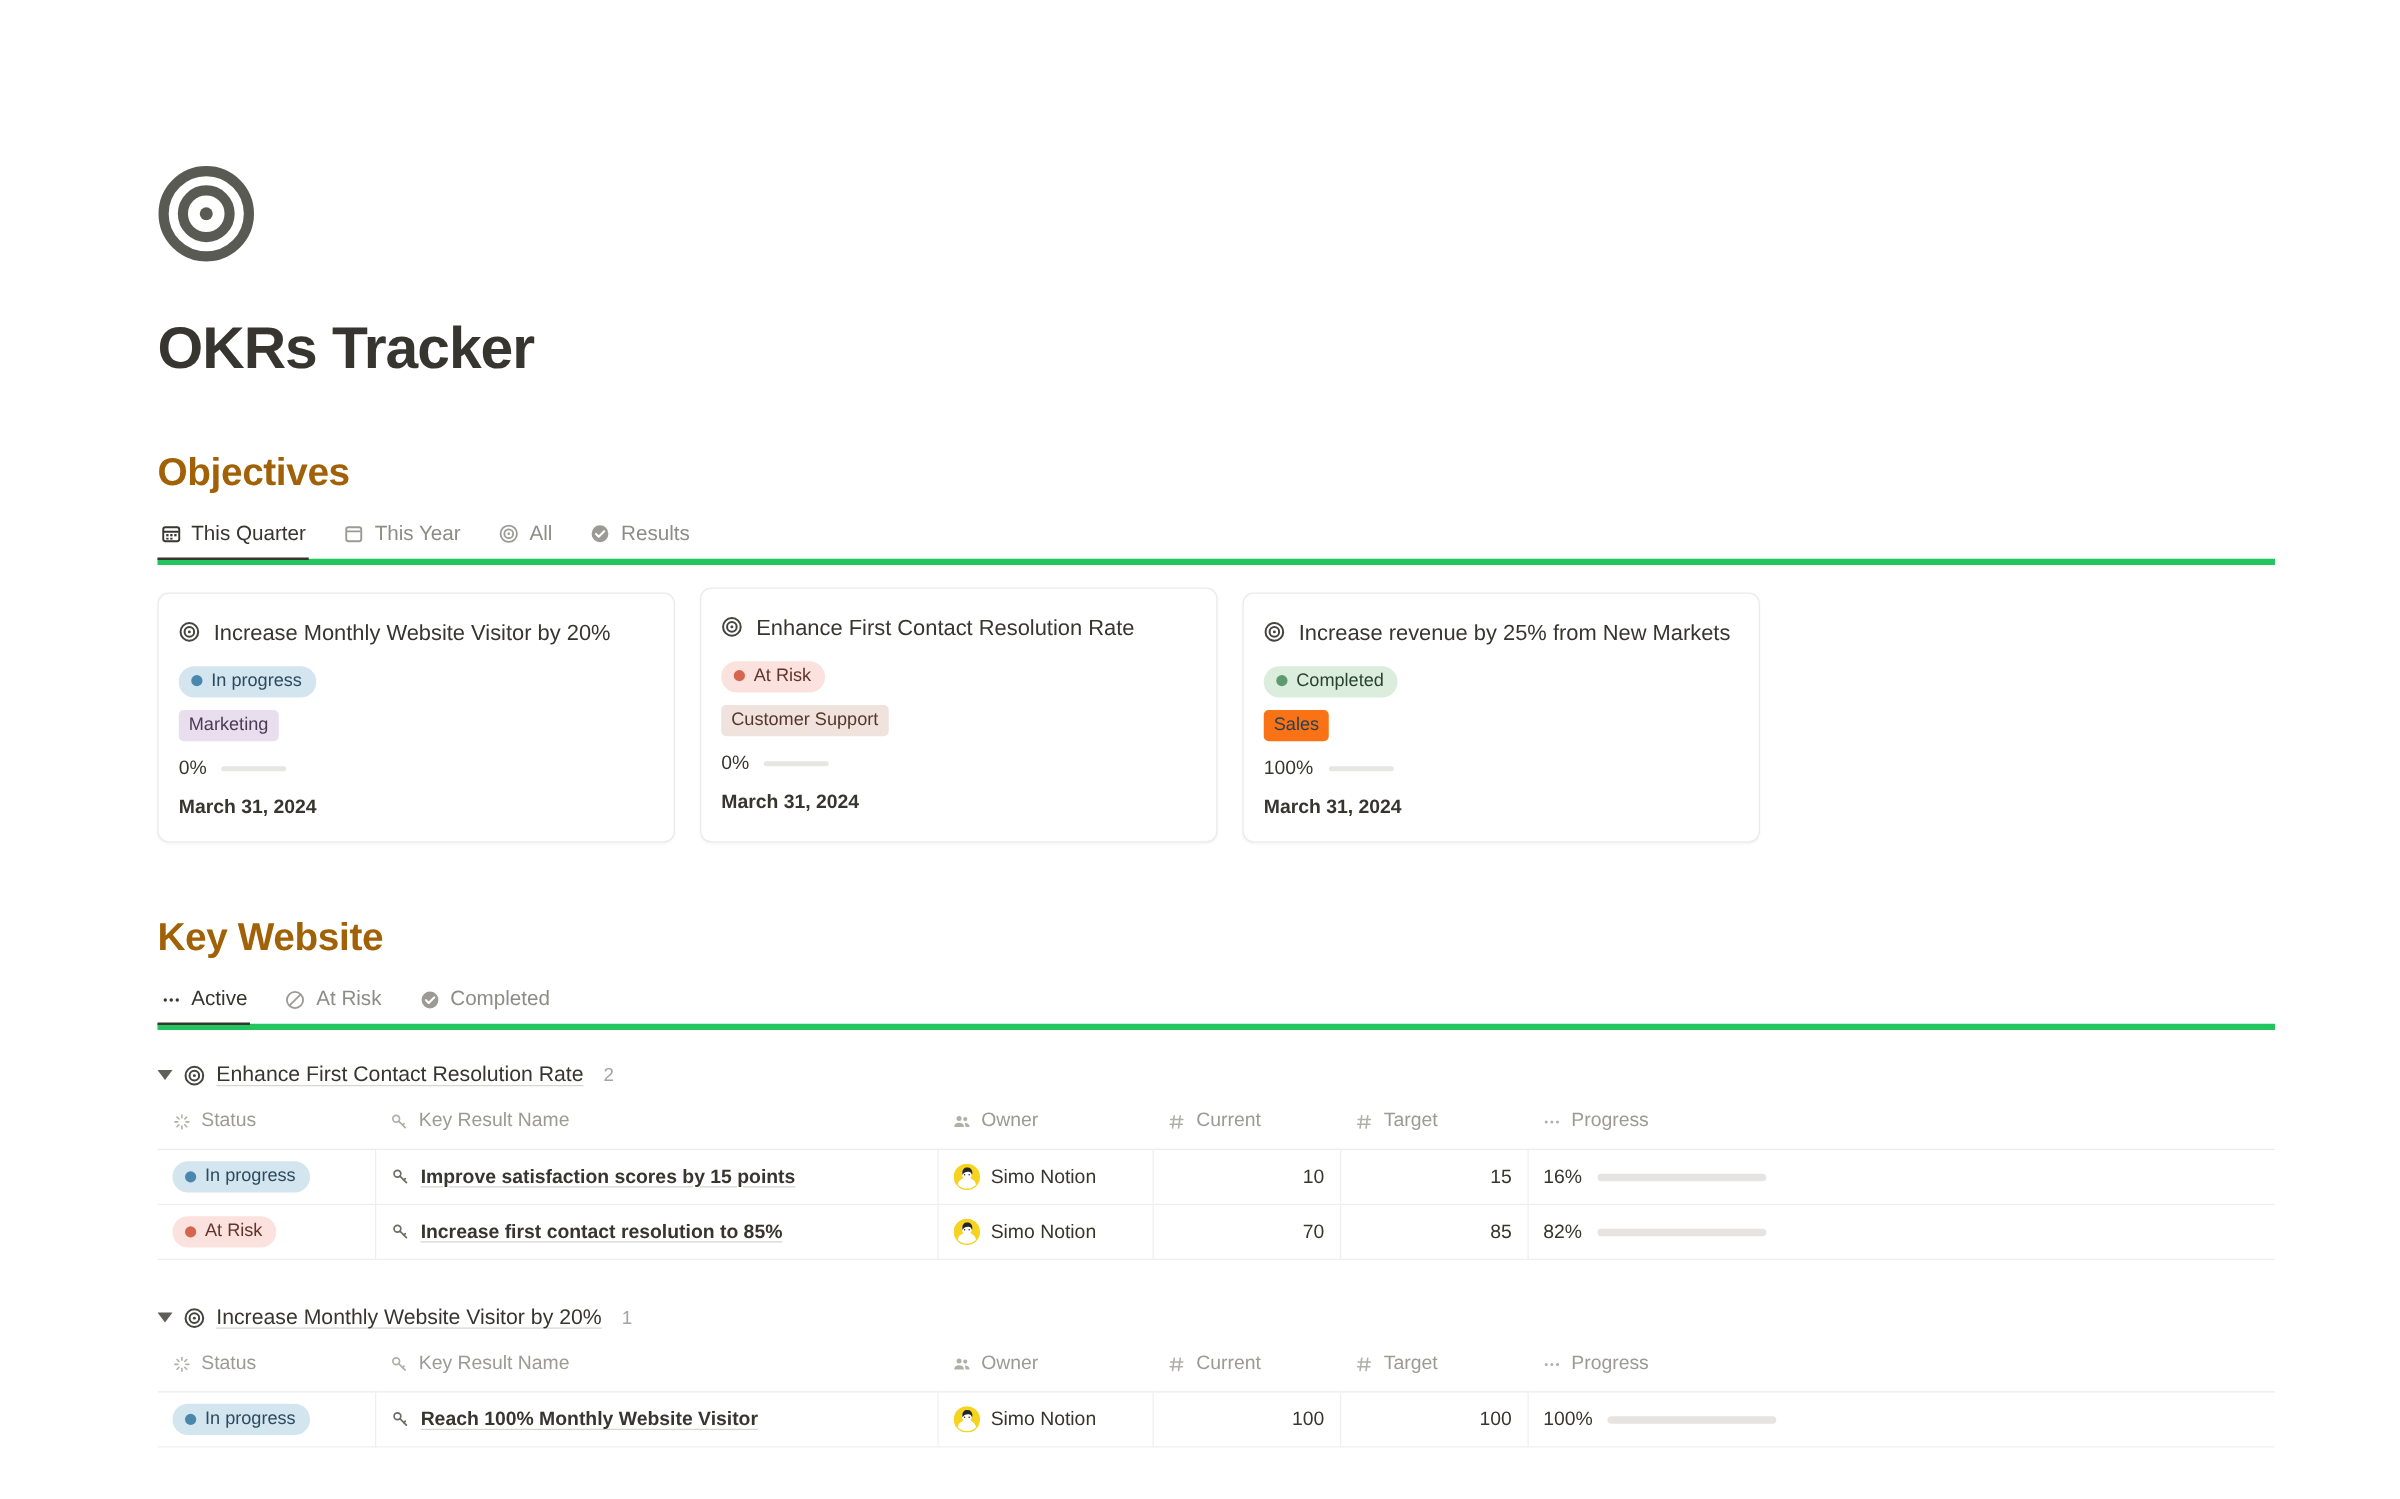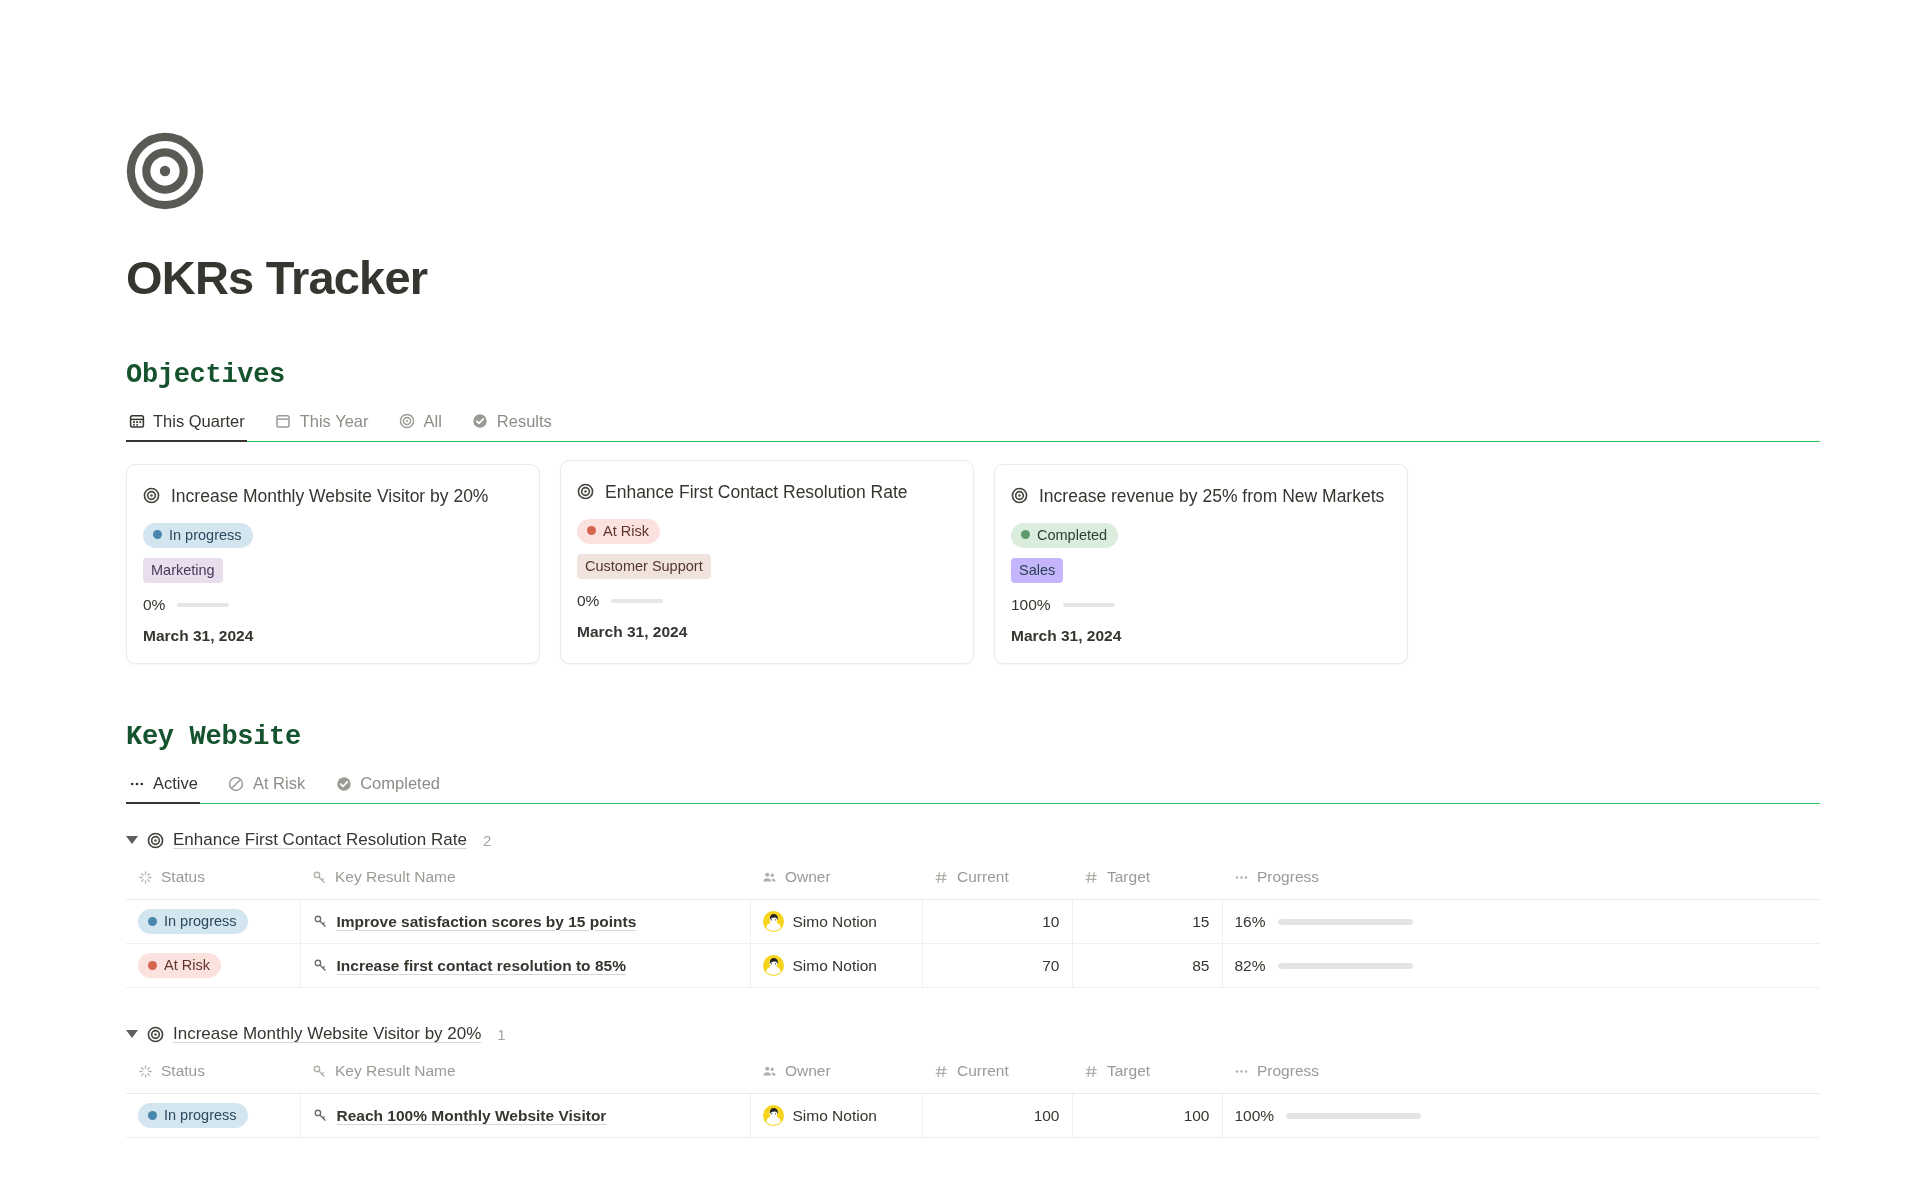--- a/index.html
+++ b/index.html
@@ -20,36 +20,35 @@
     margin-top: 42px;
     font-size: 47px;
     font-weight: bold;
     letter-spacing: -0.8px;
     color: #37352f;
     line-height: 1.1;
   }
 
   
   .section-heading {
-    font-size: 27px;
+    font-size: 31px;
     font-weight: bold;
     letter-spacing: -0.3px;
-    color: #14532d;
-    font-family: Liberation Mono, monospace;
+    color: #a16207;
   }
   .sec-objectives { margin-top: 56px; }
   .sec-keyresults { margin-top: 58px; }
 
   
   .tabs {
     margin-top: 18px;
     display: flex;
     align-items: flex-end;
     gap: 26px;
-    border-bottom: 1px solid #22c55e;
+    border-bottom: 5px solid #22c55e;
     width: 1694px;
     padding-bottom: 0;
   }
   .tab {
     display: flex;
     align-items: center;
     gap: 8px;
     padding: 4px 2px 9px 2px;
     font-size: 16.5px;
     color: #8d8d87;
@@ -315,21 +314,21 @@
               <circle cx="10" cy="10" r="4.5" fill="none" stroke="#45443f" stroke-width="1.9"></circle>
               <circle cx="10" cy="10" r="1.4" fill="#45443f"></circle>
             </svg>
         </span>
         <span class="txt">Increase revenue by 25% from New Markets</span>
       </div>
       <div class="badge sp-a" style="background:#dbeddd;color:#29422f;">
         <span class="dot" style="background:#5f9a6c;"></span>
         <span>Completed</span>
       </div>
-      <div class="tag sp-b" style="background:#c4b5fd;color:#29414f;">Sales</div>
+      <div class="tag sp-b" style="background:#f97316;color:#29414f;">Sales</div>
       <div class="prog-row sp-c">
         <span class="prog-pct">100%</span>
         <span class="prog-track">
           <span class="prog-fill" style="width:100%;background:#6c9b77;"></span>
         </span>
       </div>
       <div class="card-date sp-d">March 31, 2024</div>
     </div>
   </div>
 

